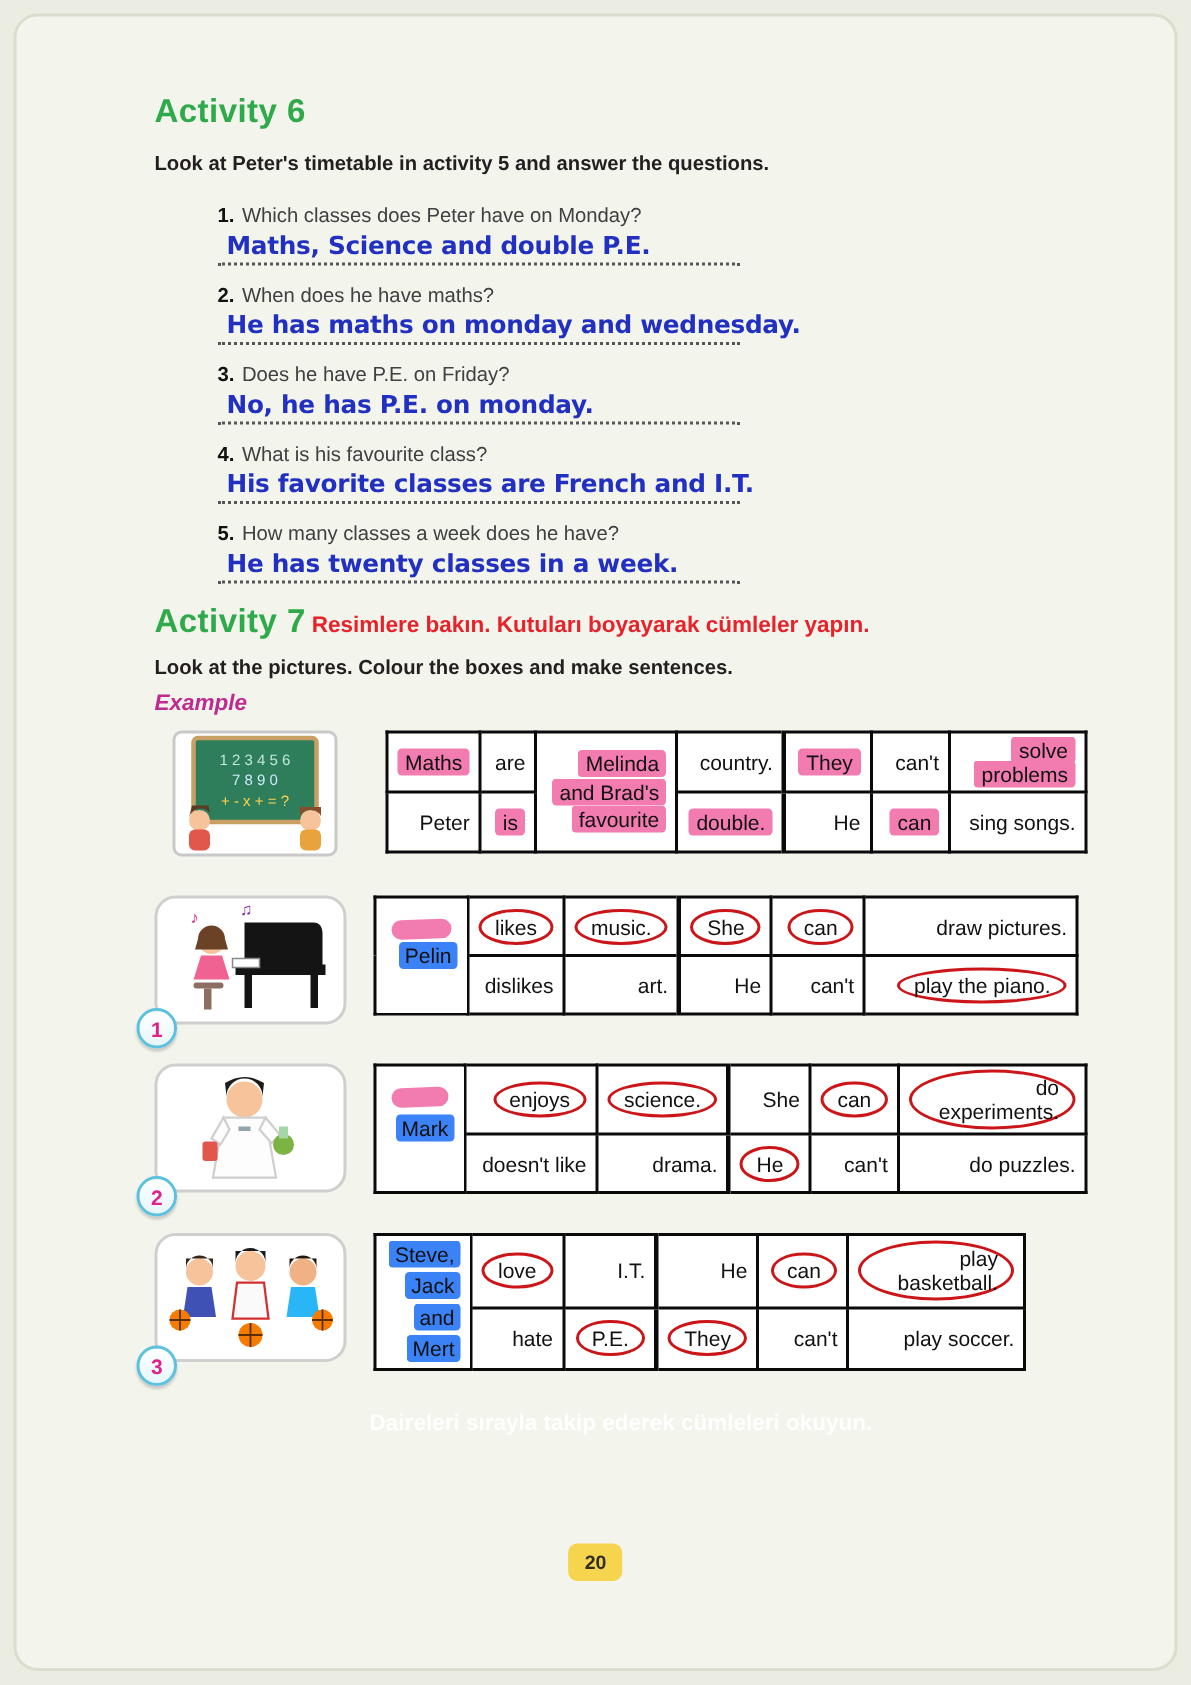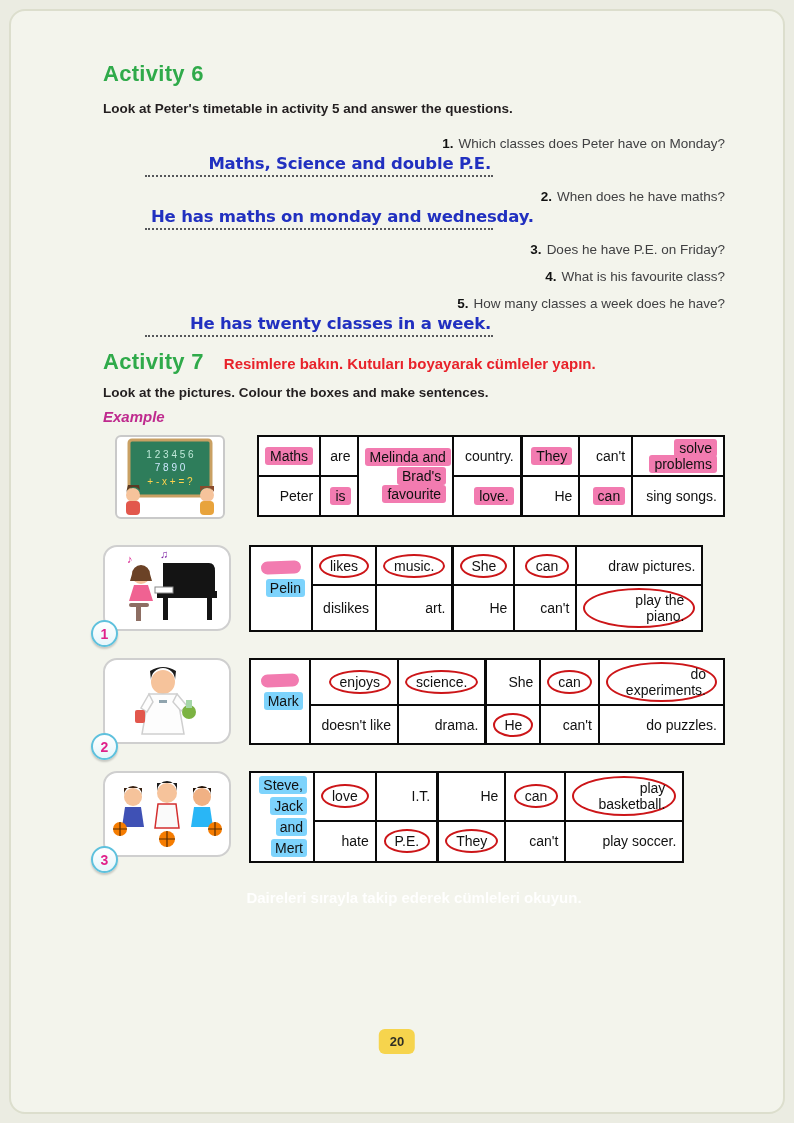--- a/index.html
+++ b/index.html
@@ -7,29 +7,29 @@
   body { position:relative; background:#e3e4db; font-family:"Liberation Sans","DejaVu Sans",sans-serif; color:#231f20; }
   .sheet { position:absolute; inset:0; background:#ebece2; }
   .sheet-inner { position:absolute; inset:9px; background:#f3f4ec; border:2px solid #dcdecd; border-radius:16px; overflow:hidden; }
   .content { position:relative; height:100%; padding:50px 58px 0 92px; }
 
   .act-title { color:#2faa4a; font-size:22px; font-weight:800; letter-spacing:.3px; }
   .a6-title { margin-bottom:14px; }
   .bold-instr { font-size:13.5px; font-weight:bold; color:#231f20; }
   .a6-instr { margin-bottom:20px; }
 
-  .qa { margin-left:42px; list-style:none;text-align:right; }
+  .qa { margin-left:42px; list-style:none; }
   .qa li { margin-bottom:12px; }
   .q-line { font-size:13.5px; color:#404042; margin-bottom:3px; }
   .q-num { font-weight:bold; color:#111; margin-right:5px; }
   .answer { display:block; width:348px; font-family:"DejaVu Sans",sans-serif; font-weight:bold;
             font-size:16.5px; color:#2130c0; border-bottom:2px dotted #55565a;
             padding:0 2px 2px 6px; white-space:nowrap; letter-spacing:-.2px; }
 
-  .a7-head { display:flex; align-items:baseline; gap:20px; margin-top:8px; margin-bottom:10px; }
+  .a7-head { display:flex; align-items:baseline; gap:4px; margin-top:8px; margin-bottom:10px; }
   .a7-sub { color:#e8222a; font-weight:bold; font-size:15px; }
   .a7-instr { margin-bottom:8px; }
   .example-label { color:#bf2a8e; font-weight:bold; font-style:italic; font-size:15px; margin:8px 0 10px; }
 
   .ex-row { display:flex; align-items:flex-start; gap:32px; margin-left:12px; margin-bottom:26px; }
   .item-row { display:flex; align-items:flex-start; gap:18px; margin-bottom:26px; }
   .img-wrap { position:relative; flex:0 0 auto; }
   .img-box { background:#fff; border:2px solid #c9c9c9; display:flex; align-items:center; justify-content:center; overflow:hidden; }
   .ex-img { width:110px; height:84px; border-radius:6px; }
   .item-img { width:128px; height:86px; border-radius:14px; border-color:#cfcfcf; }
@@ -45,21 +45,21 @@
   .ex-table td { height:40px; }
   .merged-cell { font-size:13.5px; line-height:1.35; }
 
   .hl { background:#f27bb0; border-radius:3px; padding:1px 5px; -webkit-box-decoration-break:clone; box-decoration-break:clone; }
   .circled { display:inline-block; border:2.5px solid #cc1518; border-radius:50%; padding:2px 9px; }
 
   .name-cell { position:relative; font-size:14px; }
   .name-cell::before { content:""; position:absolute; left:10px; right:10px; top:14px; height:13px;
                        background:#f27bb0; border-radius:7px; transform:rotate(-2deg); }
   .name-cell.no-stroke::before { display:none; }
-  .name-cell .nm { position:relative; background:#7dd3fc; border-radius:3px; padding:1px 4px;
+  .name-cell .nm { position:relative; background:#3b82f6; border-radius:3px; padding:1px 4px;
                    -webkit-box-decoration-break:clone; box-decoration-break:clone; line-height:1.5; }
 
   .footer-note { margin-top:4px; text-align:center; color:rgba(255,255,255,.95); font-weight:bold; font-size:15px; }
   .page-num { position:absolute; left:50%; transform:translateX(-50%); bottom:58px; background:#f6d44d;
               color:#2f2f25; font-weight:bold; font-size:13px; padding:5px 11px; border-radius:6px;text-align:right; }
 </style>
 </head>
 <body>
 
 <div class="sheet">
@@ -73,23 +73,25 @@
     <li>
       <div class="q-line"><span class="q-num">1.</span><span>Which classes does Peter have on Monday?</span></div>
       <span class="answer">Maths, Science and double P.E.</span>
     </li>
     <li>
       <div class="q-line"><span class="q-num">2.</span><span>When does he have maths?</span></div>
       <span class="answer">He has maths on monday and wednesday.</span>
     </li>
     <li>
       <div class="q-line"><span class="q-num">3.</span><span>Does he have P.E. on Friday?</span></div>
+      <span class="answer">No, he has P.E. on monday.</span>
     </li>
     <li>
       <div class="q-line"><span class="q-num">4.</span><span>What is his favourite class?</span></div>
+      <span class="answer">His favorite classes are French and I.T.</span>
     </li>
     <li>
       <div class="q-line"><span class="q-num">5.</span><span>How many classes a week does he have?</span></div>
       <span class="answer">He has twenty classes in a week.</span>
     </li>
   </ol>
 
   <div class="a7-head">
     <h2 class="act-title">Activity 7</h2>
     <span class="a7-sub">Resimlere bakın. Kutuları boyayarak cümleler yapın.</span>
@@ -121,21 +123,21 @@
           <td style="width:40px"><span>are</span></td>
           <td style="width:110px" rowspan="2" class="merged-cell"><span class="hl">Melinda and Brad's favourite</span></td>
           <td style="width:72px"><span>country.</span></td>
           <td style="width:60px" class="split"><span class="hl">They</span></td>
           <td style="width:58px"><span>can't</span></td>
           <td style="width:100px"><span class="hl">solve problems</span></td>
         </tr>
         <tr>
           <td><span>Peter</span></td>
           <td><span class="hl">is</span></td>
-          <td><span class="hl">love.</span></td>
+          <td><span class="hl">double.</span></td>
           <td class="split"><span>He</span></td>
           <td><span class="hl">can</span></td>
           <td><span>sing songs.</span></td>
         </tr>
       </tbody>
     </table>
   </div>
 
   <div class="item-row">
     <div class="img-wrap">
@@ -158,21 +160,21 @@
       <div class="num-badge">1</div>
     </div>
     <table class="sent">
       <tbody>
         <tr>
           <td style="width:62px" rowspan="2" class="name-cell"><span class="nm">Pelin</span></td>
           <td style="width:64px"><span class="circled">likes</span></td>
           <td style="width:58px"><span class="circled">music.</span></td>
           <td style="width:56px" class="split"><span class="circled">She</span></td>
           <td style="width:62px"><span class="circled">can</span></td>
-          <td style="width:126px"><span>draw pictures.</span></td>
+          <td style="width:142px"><span>draw pictures.</span></td>
         </tr>
         <tr>
           <td><span>dislikes</span></td>
           <td><span>art.</span></td>
           <td class="split"><span>He</span></td>
           <td><span>can't</span></td>
           <td><span class="circled">play the piano.</span></td>
         </tr>
       </tbody>
     </table>

